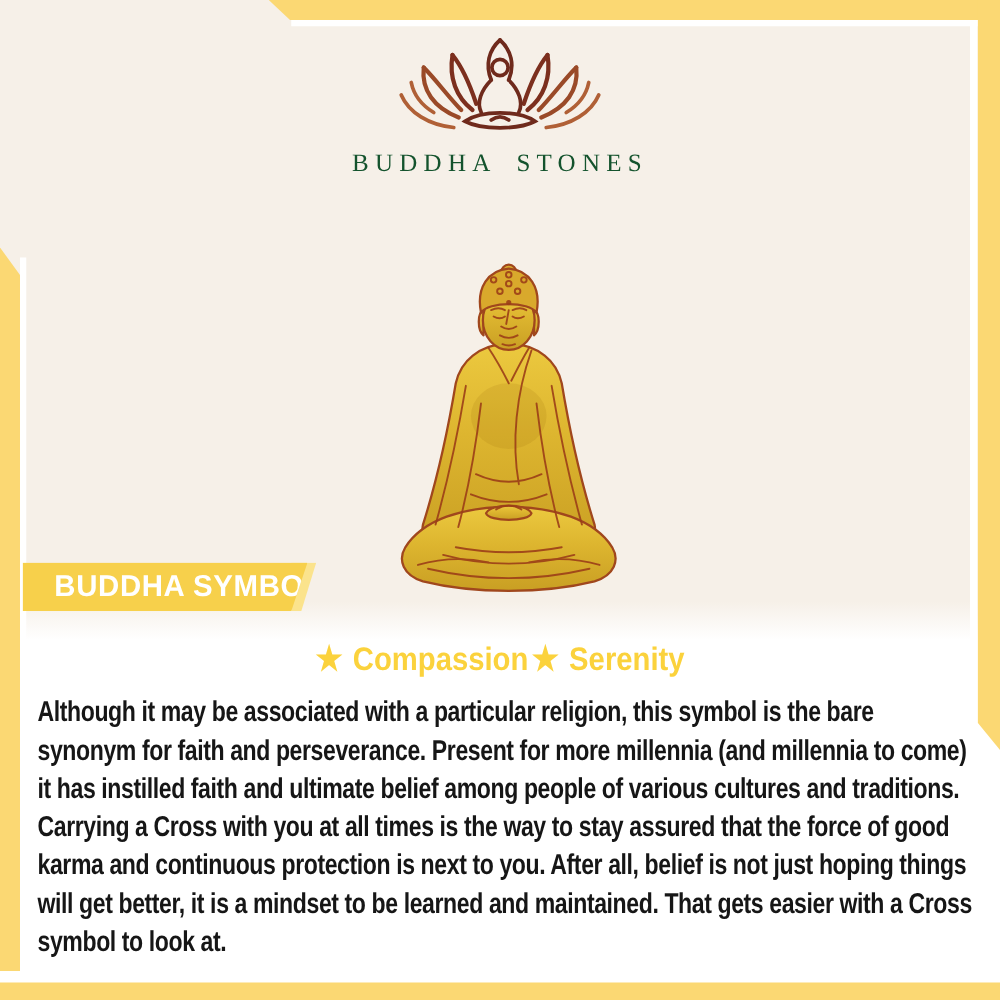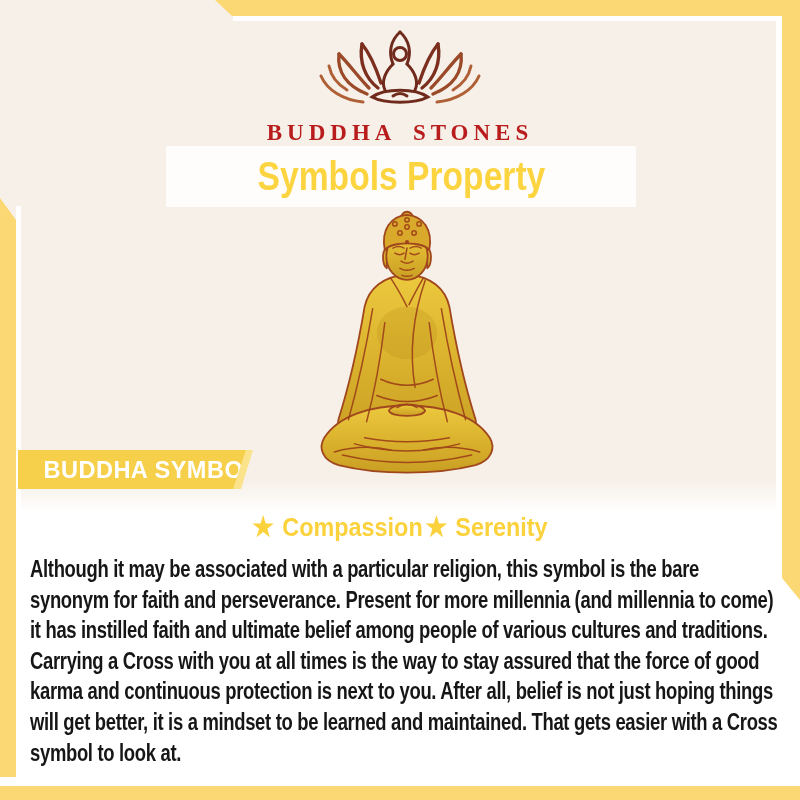--- a/index.html
+++ b/index.html
@@ -22,22 +22,22 @@
     clip-path:polygon(0 0,100% 22px,100% 100%,0 100%);}
   .strip-bottom{left:0;top:786px;width:800px;height:14px;}
   .gap{position:absolute;background:#ffffff;z-index:2;}
   .gap-right{left:776px;top:0;width:6px;height:590px;}
   .gap-left{left:16px;top:206px;width:5px;height:571px;}
   .gap-top{left:233px;top:16px;width:567px;height:5px;}
   
   .logo{position:absolute;left:0;top:0;width:800px;z-index:4;text-align:center;}
   .logo svg{display:block;margin:24px auto 0 auto;}
   .brand-name{
-    margin-top:4px;font-family:"Liberation Serif",serif;font-size:23px;
-    letter-spacing:5px;word-spacing:7px;color:#b91c1c;font-weight:700;
+    margin-top:4px;font-family:"Liberation Serif",serif;font-size:20px;
+    letter-spacing:5px;word-spacing:7px;color:#14532d;font-weight:400;
   }
   
   .title-band{
     position:absolute;left:166px;top:146px;width:470px;height:61px;z-index:4;
     background:#fffdfb;border-radius:2px;display:flex;align-items:center;justify-content:center;
   }
   .title-band h1{
     margin:0;font-size:41px;font-weight:700;color:#fcd440;letter-spacing:0;
     transform:scaleX(0.82);white-space:nowrap;
   }
@@ -122,23 +122,20 @@
           <path d="M78,40 C70,48 66,58 70,66"></path>
           <path d="M92,40 C100,48 104,58 100,66"></path>
           <path d="M57,73 C70,64 100,64 113,73 C100,80 70,80 57,73 Z"></path>
           <path d="M78,72 Q85,67 92,72"></path>
         </g>
       </g>
     </svg>
     <div class="brand-name">BUDDHA STONES</div>
   </header>
 
-  <div class="title-band">
-    <h1>Symbols Property</h1>
-  </div>
 
   <svg class="buddha" width="222" height="276" viewBox="0 0 220 272">
     <defs>
       <linearGradient id="goldG" x1="0" y1="0" x2="0" y2="1">
         <stop offset="0%" stop-color="#ecc93f"></stop>
         <stop offset="45%" stop-color="#ddb52f"></stop>
         <stop offset="100%" stop-color="#c99f23"></stop>
       </linearGradient>
     </defs>
     <g stroke="#a0471d" stroke-width="1.8" stroke-linecap="round" stroke-linejoin="round">

